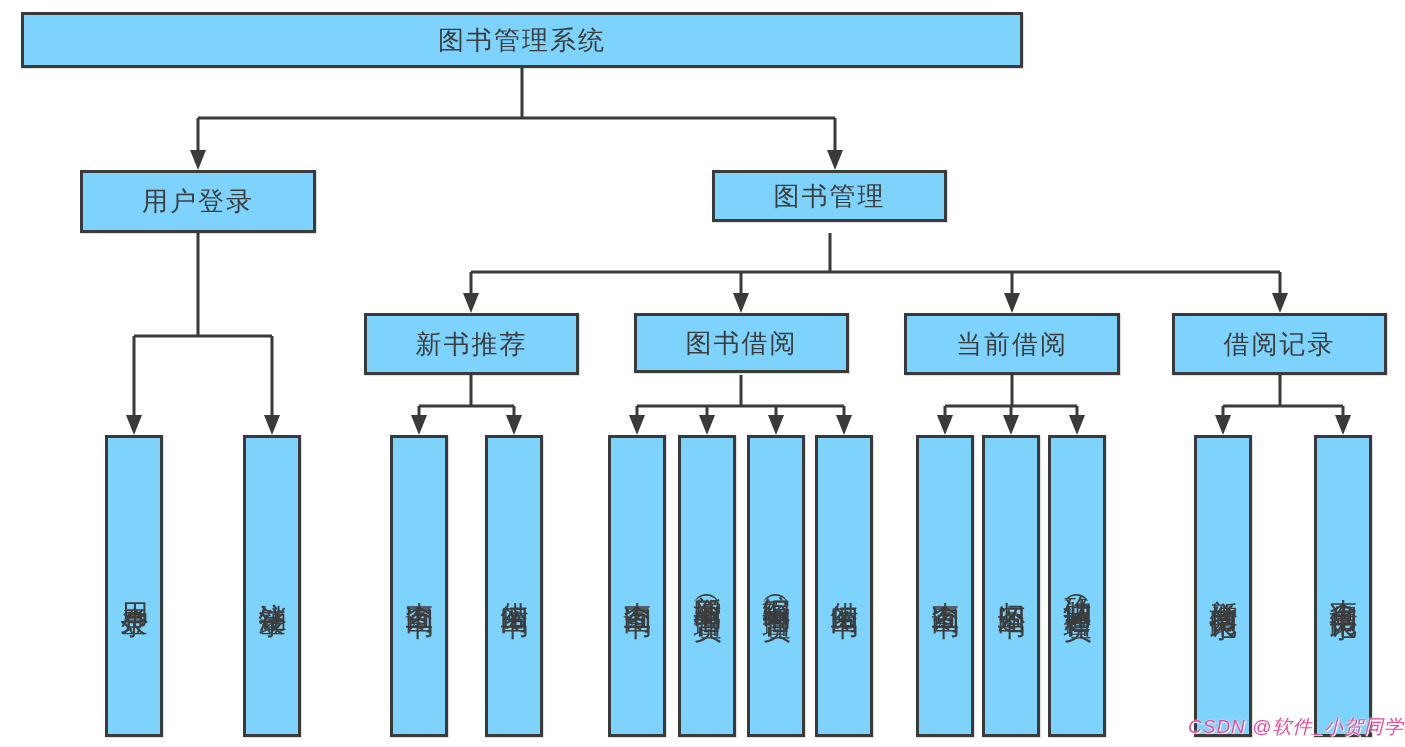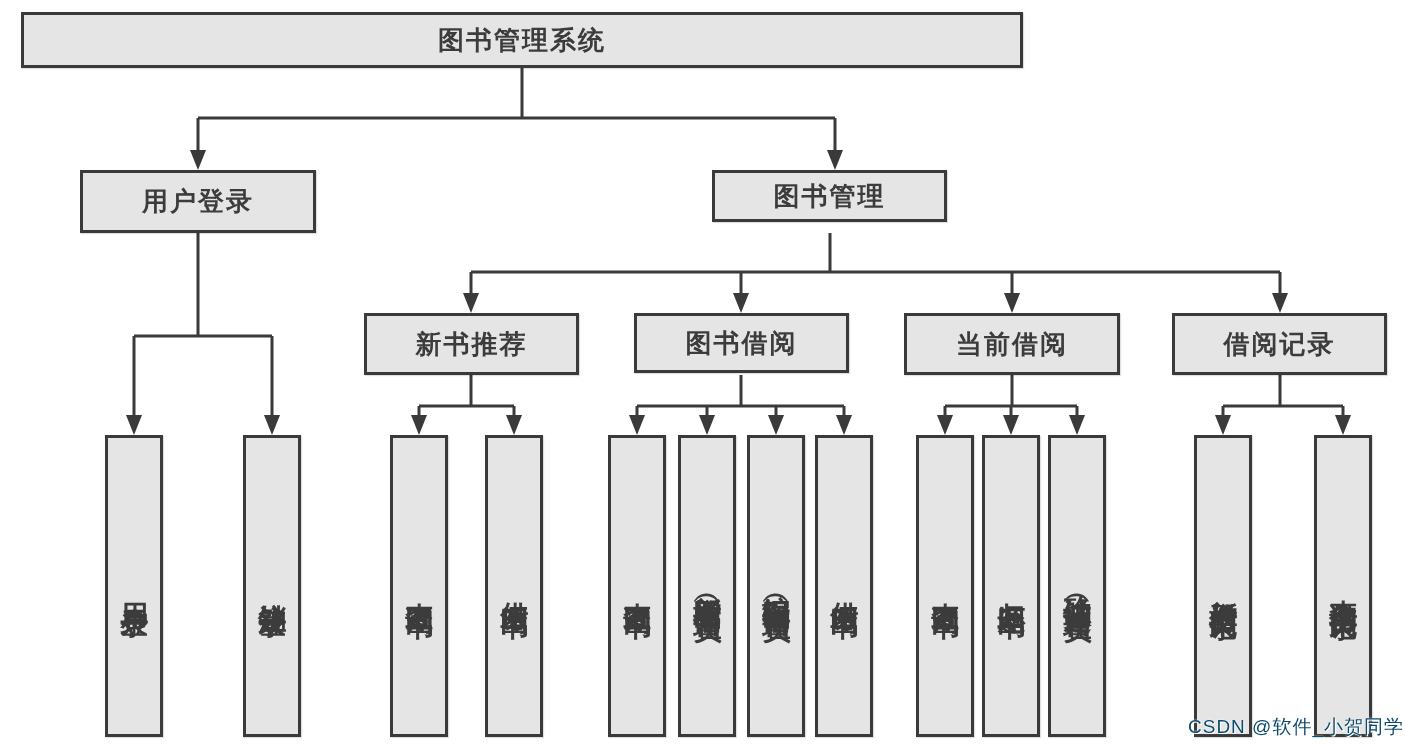--- a/index.html
+++ b/index.html
@@ -18,28 +18,27 @@
   .connectors {
     position: absolute;
     left: 0;
     top: 0;
     width: 1405px;
     height: 747px;
   }
   .box {
     position: absolute;
     box-sizing: border-box;
-    background: #e5e5e5;
+    background: #7dd3fc;
     border: 3px solid #3a3a3a;
     display: flex;
     align-items: center;
     justify-content: center;
     color: #3c3c3c;
     box-shadow: 1px 1px 1px rgba(0,0,0,0.12);
-    font-weight: bold;
   }
   .hbox {
     font-size: 26px;
     letter-spacing: 2px;
     white-space: nowrap;
   }
   .leaf {
     top: 435px;
     width: 58px;
     height: 302px;
@@ -51,24 +50,25 @@
     letter-spacing: 3px;
     line-height: 1;
     color: #3c3c3c;
   }
   .watermark {
     position: absolute;
     left: 1188px;
     top: 714px;
     font-size: 19px;
     letter-spacing: 1px;
-    color: #0c4a6e;
+    color: #ec4899;
     white-space: nowrap;
     text-shadow: 0 0 2px #ffffff, 1px 1px 0 #ffffff;
     z-index: 5;
+    font-style: italic;
   }
 </style>
 </head>
 <body>
 
 <div class="canvas">
 
   <svg class="connectors" viewBox="0 0 1405 747" xmlns="http://www.w3.org/2000/svg" aria-hidden="true">
     <g stroke="#3a3a3a" stroke-width="3" fill="none">
 

